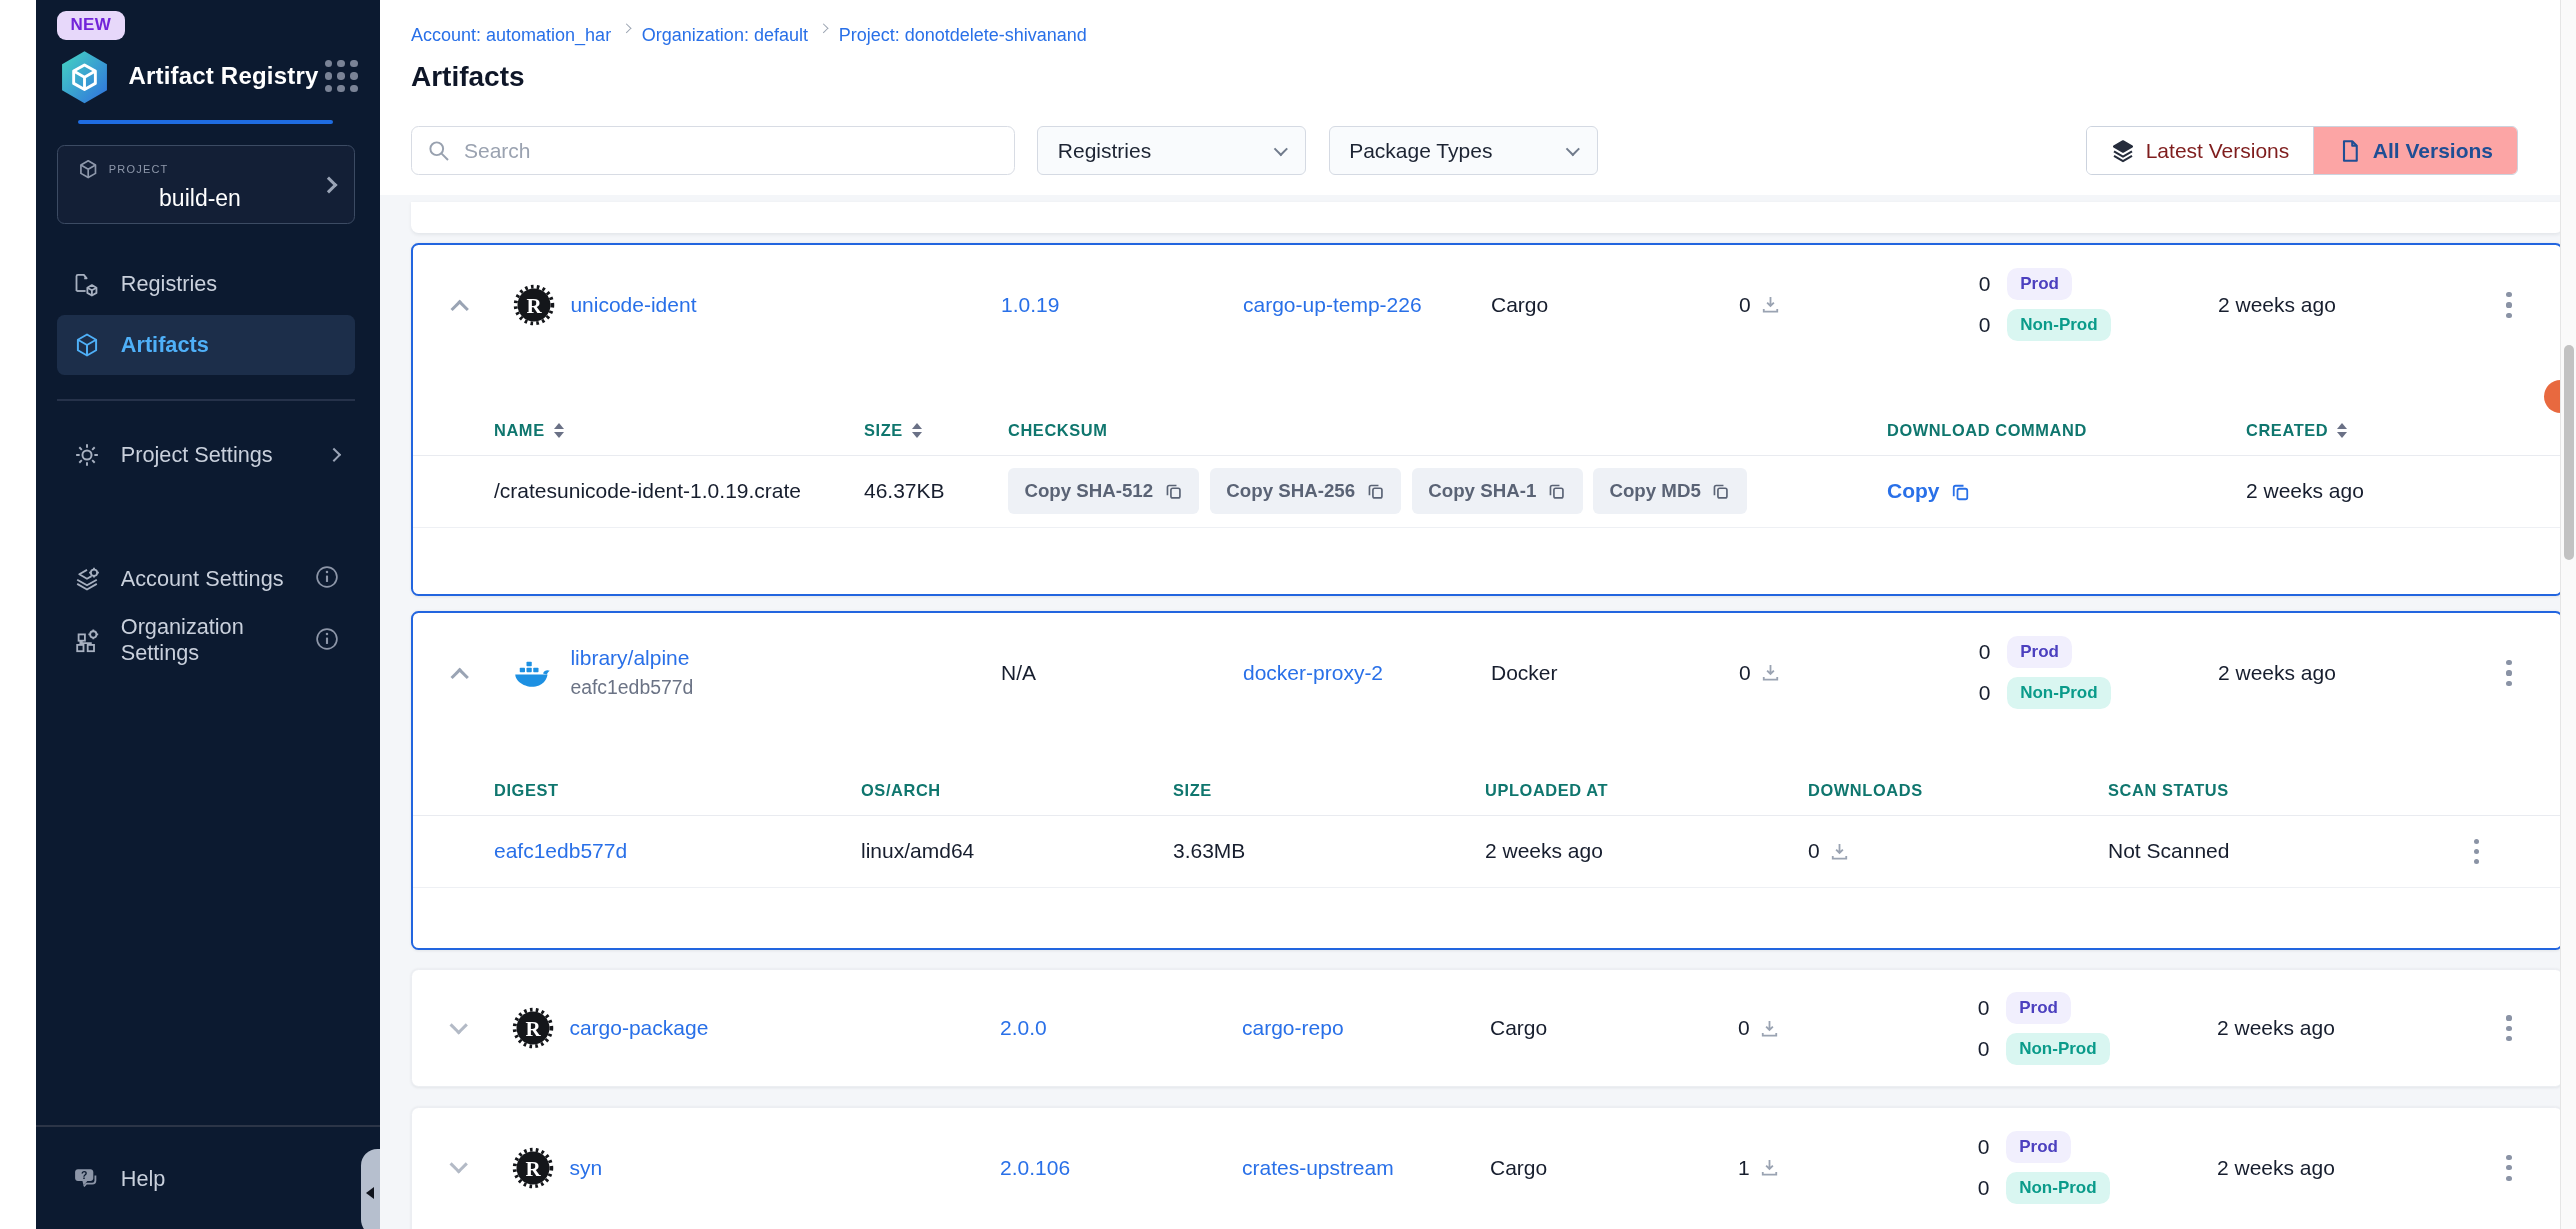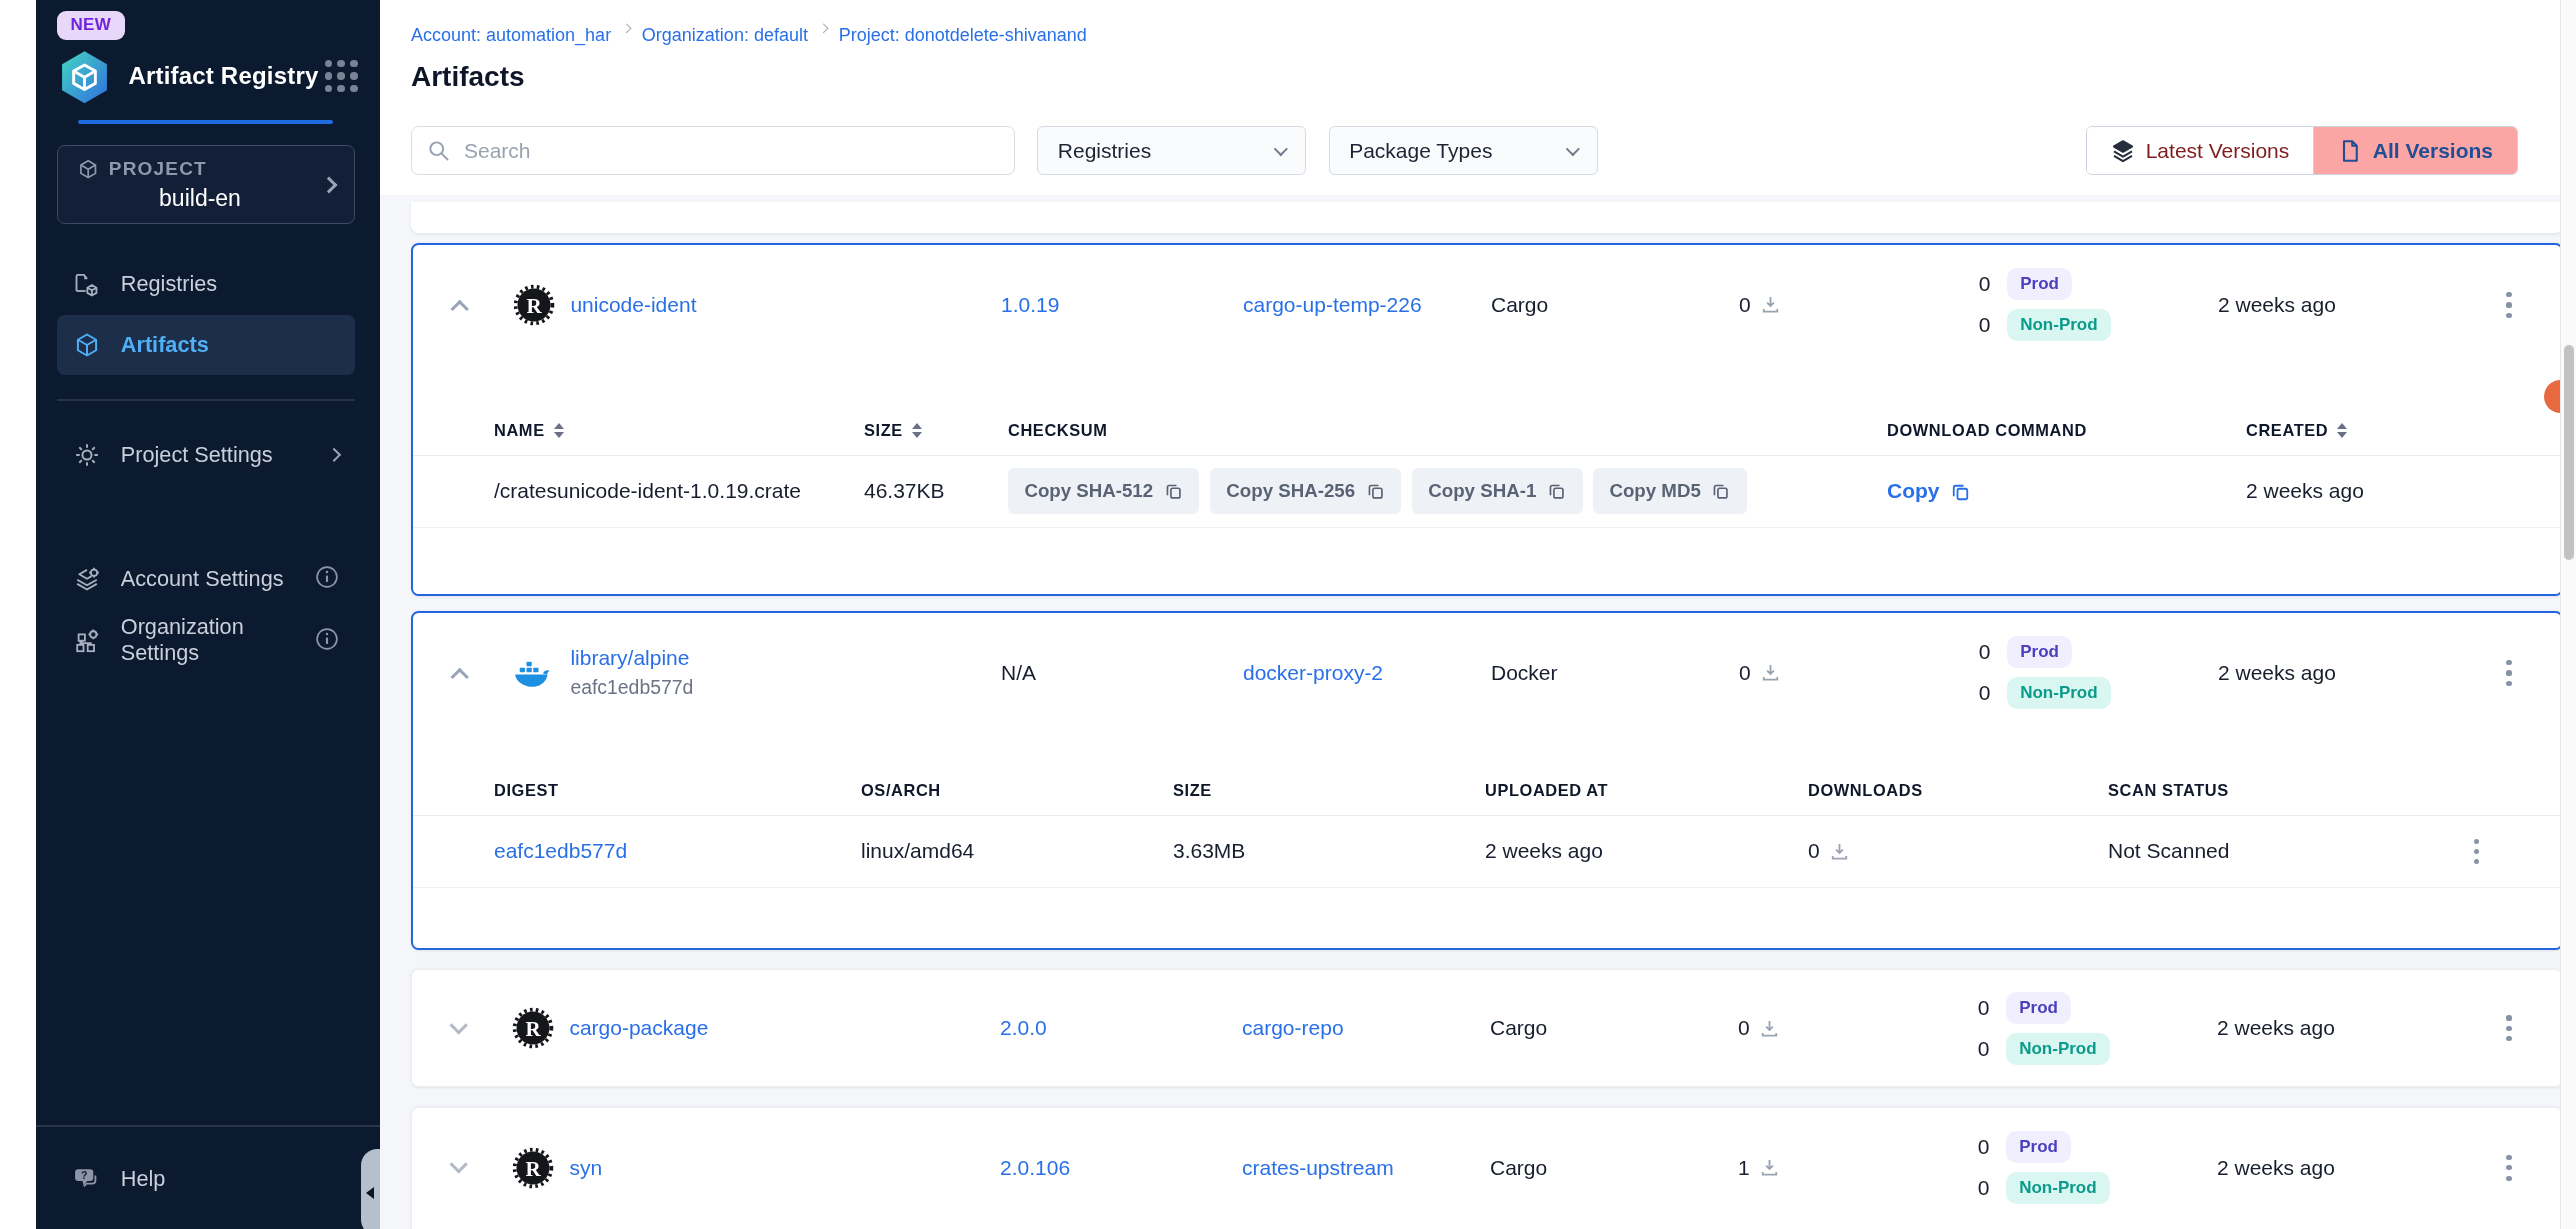--- a/index.html
+++ b/index.html
@@ -14,21 +14,21 @@
   .logo-row { display: flex; align-items: center; margin-top: 9px; }
   .logo-cube { width: 55px; height: 55px; margin-right: 16.4px; flex-shrink: 0; }
   .app-title { font-size: 24px; font-weight: bold; color: #fff; letter-spacing: 0.2px; flex: 1; }
   .grid-icon { display: grid; grid-template-columns: repeat(3, 7.5px); grid-gap: 5.2px; cursor: pointer; }
   .grid-icon i { width: 7.5px; height: 7.5px; border-radius: 50%; background: #7a8396; }
   .blue-rule { height: 4.5px; background: #1f6ce1; border-radius: 2.2px; margin: 16.4px 25px 0 21px; }
 
   .project-box { margin: 21px 25px 0 21px; height: 79px; background: #131f36; border: 1.5px solid #3c4b63; border-radius: 7.5px; display: flex; align-items: center; padding: 0 19.4px; cursor: pointer; }
   .pb-left { flex: 1; }
   .pb-top { display: flex; align-items: center; gap: 9px; color: #8e98ab; }
-  .pb-label { font-size: 19px; font-weight: bold; letter-spacing: 1.2px; }
+  .pb-label { font-size: 11px; font-weight: normal; letter-spacing: 1.2px; }
   .pb-name { font-size: 23px; color: #fff; margin-top: 4.5px; }
   .pb-chev { width: 12px; height: 12px; border-right: 3px solid #9aa4b6; border-bottom: 3px solid #9aa4b6; transform: rotate(-45deg); }
 
   nav { margin-top: 28px; }
   .nav-item { display: flex; align-items: center; height: 60px; margin: 1.5px 25px 1.5px 21px; padding: 0 16.4px; border-radius: 7.5px; cursor: pointer; color: #c9d0dc; }
   .nav-item .nico { width: 28px; height: 28px; margin-right: 19.4px; color: #a7b0c0; flex-shrink: 0; }
   .nav-label { font-size: 21.7px; }
   .nav-item.active { background: #1c2e4a; color: #4fb0f8; }
   .nav-item.active .nico { color: #4fb0f8; }
   .nav-item.active .nav-label { font-weight: bold; }
@@ -92,21 +92,21 @@
   .badge.prod { background: #f1effd; color: #4c40bf; }
   .badge.nonprod { background: #d9f6f1; color: #0a9b8a; }
   .kebab { display: flex; flex-direction: column; align-items: center; gap: 5.2px; justify-self: center; cursor: pointer; padding: 7.5px; }
   .kebab i { width: 5.2px; height: 5.2px; border-radius: 50%; background: #8a93a5; }
 
   .itable { margin-top: 42px; }
   .itable.docker { margin-top: 34px; }
   .it-head { display: grid; align-items: center; height: 49px; padding-left: 81px; border-bottom: 1.5px solid #e9ebf0; }
   .cargo-grid { grid-template-columns: 370px 144px 879px 359px 1fr; }
   .docker-grid { grid-template-columns: 367px 312px 312px 323px 300px 284px 1fr; }
-  .th { display: flex; align-items: center; gap: 9px; font-size: 16.4px; font-weight: bold; color: #0f172a; letter-spacing: 0.6px; }
+  .th { display: flex; align-items: center; gap: 9px; font-size: 16.4px; font-weight: bold; color: #0f766e; letter-spacing: 0.6px; }
   .sort { display: flex; flex-direction: column; gap: 3px; cursor: pointer; }
   .sort .up { width: 0; height: 0; border-left: 5.2px solid transparent; border-right: 5.2px solid transparent; border-bottom: 6.7px solid #6a7186; }
   .sort .dn { width: 0; height: 0; border-left: 5.2px solid transparent; border-right: 5.2px solid transparent; border-top: 6.7px solid #6a7186; }
   .it-row { display: grid; align-items: center; height: 72px; padding-left: 81px; border-bottom: 1.5px solid #eef0f4; }
   .chips { display: flex; gap: 10.5px; }
   .chip { display: flex; align-items: center; gap: 10.5px; height: 46px; padding: 0 16.4px; background: #eef1f6; border-radius: 6px; border: none; font-family: inherit; font-size: 18.7px; font-weight: 600; color: #5a6375; cursor: pointer; }
   .copy-ic { width: 19.4px; height: 19.4px; }
   .copy-link { display: flex; align-items: center; gap: 10.5px; color: #2970e8; font-size: 21px; font-weight: 600; text-decoration: none; cursor: pointer; }
   .pad-bottom-lg { padding-bottom: 66px; }
   .pad-bottom-md { padding-bottom: 60px; }

